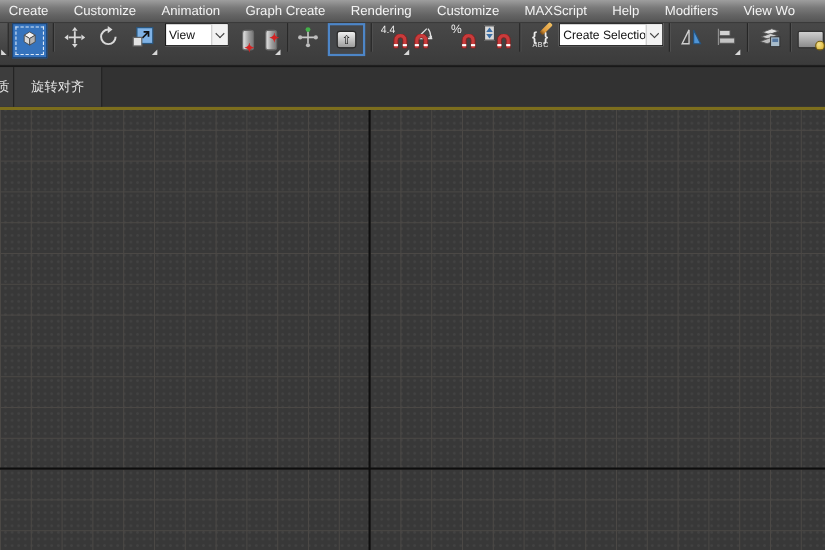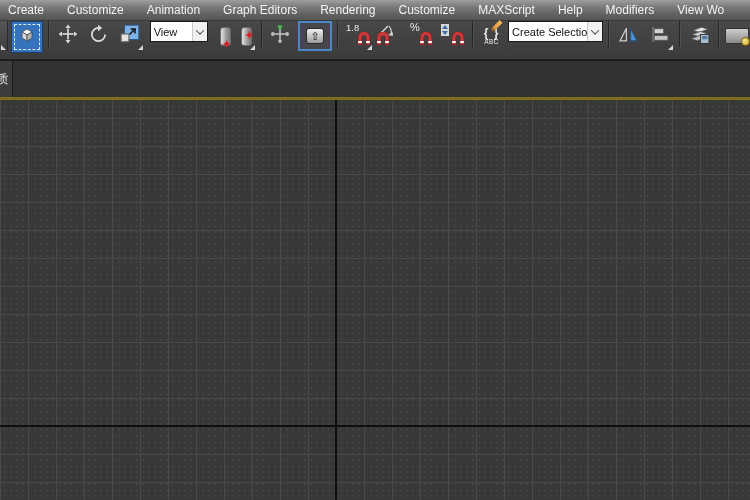--- a/index.html
+++ b/index.html
@@ -85,21 +85,21 @@
   .axis-v { position:absolute; left:335px; top:0; width:2px; height:100%; background:#0e0e0e; }
   .axis-h { position:absolute; top:325px; left:0; height:2px; width:100%; background:#0e0e0e; }
 </style>
 </head>
 <body>
 
 <div class="menubar">
   <span class="menu-item">Create</span>
   <span class="menu-item">Customize</span>
   <span class="menu-item">Animation</span>
-  <span class="menu-item">Graph Editors</span>
+  <span class="menu-item">Graph Create</span>
   <span class="menu-item">Rendering</span>
   <span class="menu-item">Customize</span>
   <span class="menu-item">MAXScript</span>
   <span class="menu-item">Help</span>
   <span class="menu-item">Modifiers</span>
   <span class="menu-item">View Wo</span>
 </div>
 
 <div class="toolbar">
 
@@ -194,21 +194,21 @@
     </span>
   </div>
 
   <div class="tbtn btn-kbd" style="margin-left:5px">
     <span class="keycap">⇧</span>
   </div>
 
   <div class="sep"></div>
 
   <div class="tbtn" style="width:30px">
-    <span class="snaplbl">1.8</span>
+    <span class="snaplbl">4.4</span>
     <span class="magwrap">
       <svg width="14" height="13" viewBox="0 0 13 12">
         <path d="M1 12 L1 5 A5.5 5.5 0 0 1 12 5 L12 12 L8.5 12 L8.5 5 A2 2 0 0 0 4.5 5 L4.5 12 Z" fill="#c93b3b" stroke="#7d1f1f" stroke-width="0.7"></path>
         <rect x="1" y="8.4" width="3.5" height="1.8" fill="#fff"></rect>
           <rect x="8.5" y="8.4" width="3.5" height="1.8" fill="#fff"></rect>
       </svg>
     </span>
     <span class="corner"></span>
   </div>
 
@@ -313,20 +313,23 @@
       <span class="bulb"></span>
     </span>
   </div>
 
 </div>
 
 <div class="tabrow">
   <div class="tab partial">
     <span>质</span>
   </div>
+  <div class="tab main">
+    <span>旋转对齐</span>
+  </div>
 </div>
 
 <div class="activebar"></div>
 
 <div class="viewport">
   <div class="axis-v"></div>
   <div class="axis-h"></div>
 </div>
 
 </body></html>

